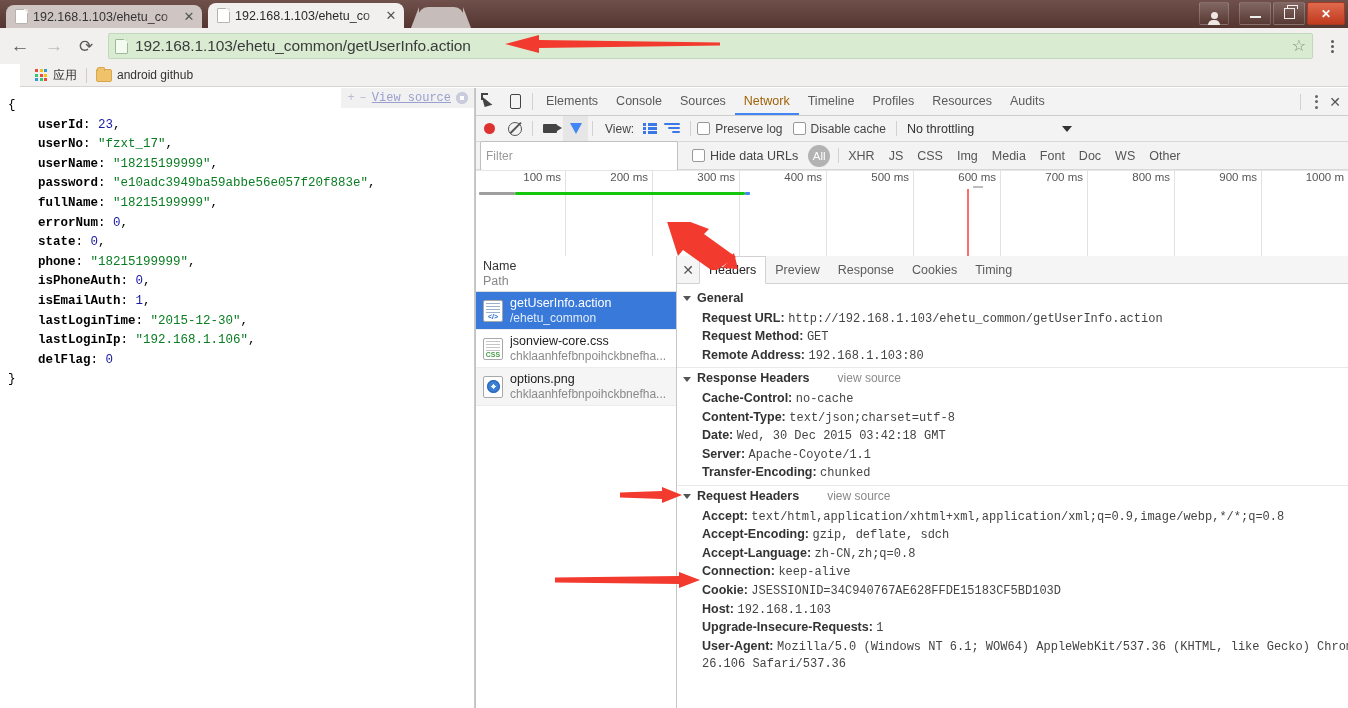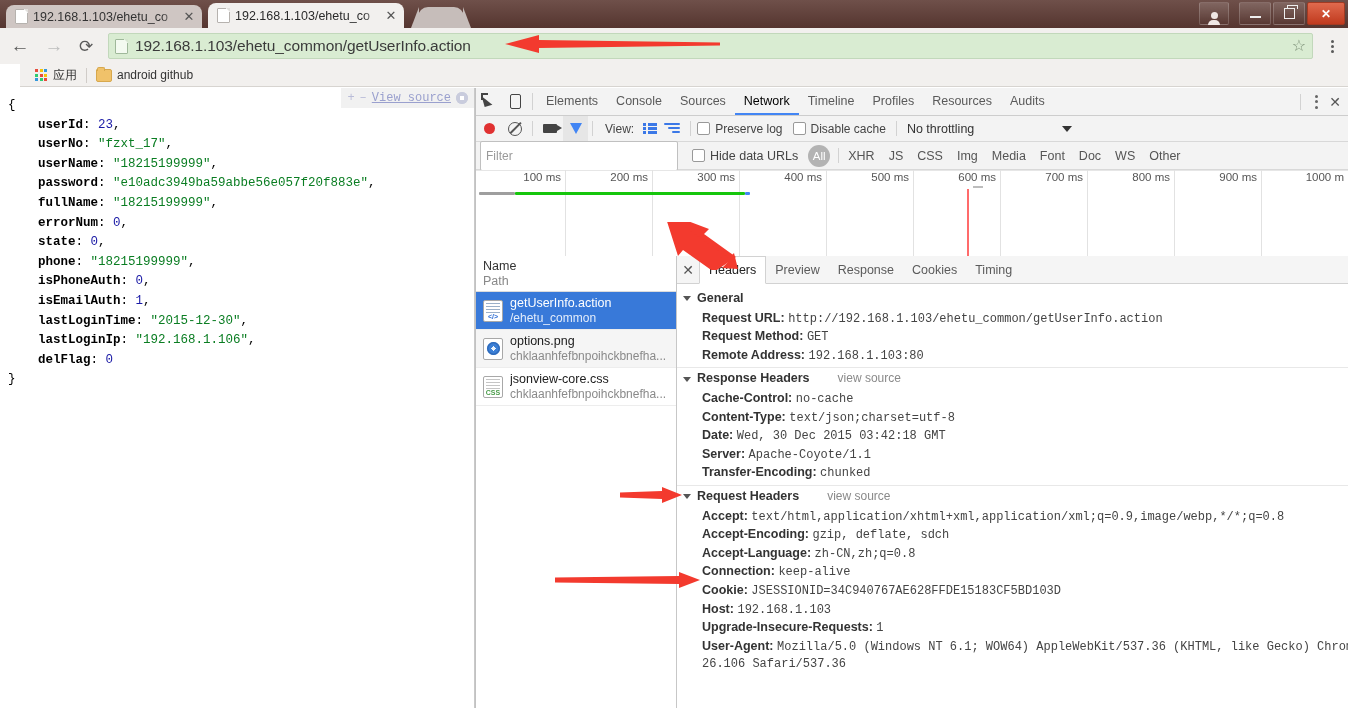--- a/index.html
+++ b/index.html
@@ -194,21 +194,21 @@
   .cursor-ico:after{
     content:"";position:absolute;left:-2px;top:-2px;width:5px;height:5px;
     border-left:2px solid #444;border-top:2px solid #444;
   }
   .device-ico{width:9px;height:13px;border:1.6px solid #444;border-radius:2px;}
   .dt-vsep{width:1px;background:#d2d2d2;margin:5px 4px;}
   .dt-tab{
     display:flex;align-items:center;padding:0 9px;font-size:12.5px;color:#5a5a5a;
     border-bottom:2px solid transparent;box-sizing:border-box;
   }
-  .dt-tab.sel{color:#000000;border-bottom-color:#4285f4;}
+  .dt-tab.sel{color:#a16207;border-bottom-color:#4285f4;}
   .dt-tabbar-right{margin-left:auto;display:flex;align-items:center;padding-right:4px;}
   .kebab{width:18px;display:flex;flex-direction:column;align-items:center;justify-content:center;gap:2.5px;}
   .kebab i{width:3px;height:3px;border-radius:50%;background:#666;display:block;}
   .dt-close{width:20px;display:flex;align-items:center;justify-content:center;font-size:14px;color:#555;}
 
   .dt-toolbar{
     height:25px;background:#f3f3f3;border-bottom:1px solid #d8d8d8;
     display:flex;align-items:center;font-size:12px;color:#444;
   }
   .rec-dot{width:11px;height:11px;border-radius:50%;background:#e03131;}
@@ -590,41 +590,41 @@
                 <i></i>
                 <i></i>
               </span>
             <span class="tag">&lt;/&gt;</span>
           </span>
           <span class="req-text">
             <span class="req-name">getUserInfo.action</span>
             <span class="req-path">/ehetu_common</span>
           </span>
         </div>
-        <div class="req-row alt">
-          <span class="fico png">
-              <span class="gear-img"></span>
-            </span>
-          <span class="req-text">
-            <span class="req-name">options.png</span>
-            <span class="req-path">chklaanhfefbnpoihckbnefha...</span>
-          </span>
-        </div>
         <div class="req-row">
           <span class="fico css">
             <span class="lines">
                 <i style="background:#c5c5c5"></i>
                 <i style="background:#c5c5c5"></i>
                 <i style="background:#c5c5c5"></i>
                 <i style="background:#c5c5c5"></i>
               </span>
             <span class="tag">CSS</span>
           </span>
           <span class="req-text">
             <span class="req-name">jsonview-core.css</span>
+            <span class="req-path">chklaanhfefbnpoihckbnefha...</span>
+          </span>
+        </div>
+        <div class="req-row alt">
+          <span class="fico png">
+              <span class="gear-img"></span>
+            </span>
+          <span class="req-text">
+            <span class="req-name">options.png</span>
             <span class="req-path">chklaanhfefbnpoihckbnefha...</span>
           </span>
         </div>
       </div>
 
       <div class="details">
         <div class="det-tabbar">
           <div class="det-x">✕</div>
           <div class="det-tab sel">Headers</div>
           <div class="det-tab">Preview</div>

